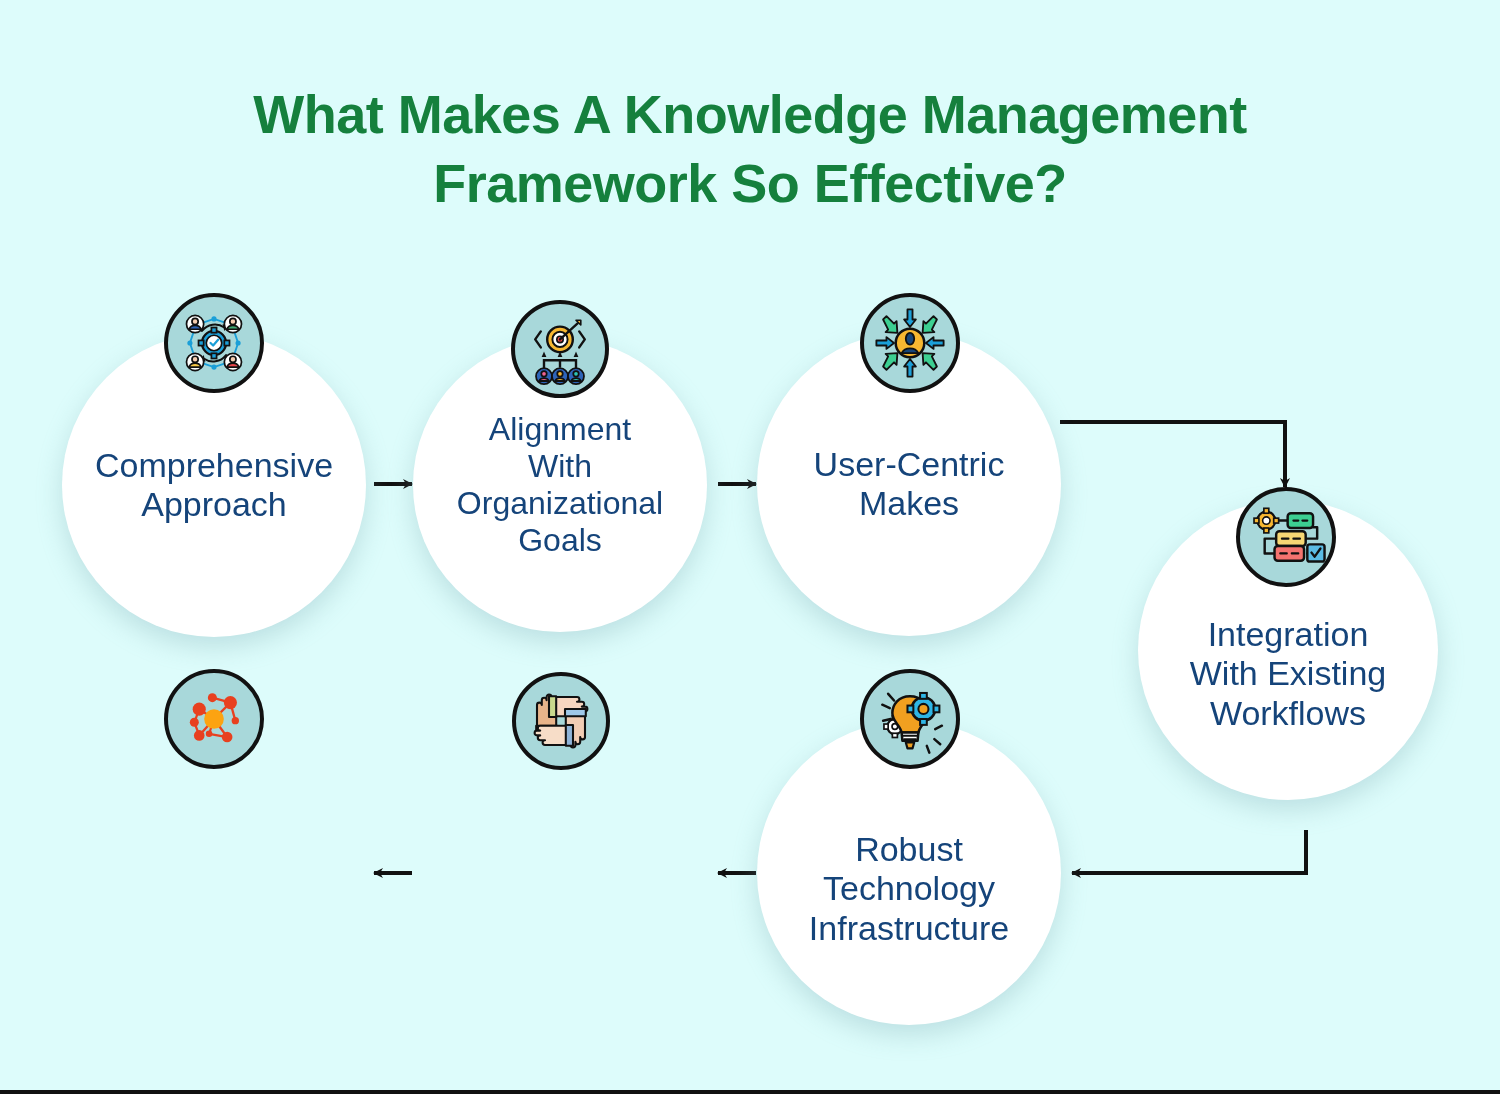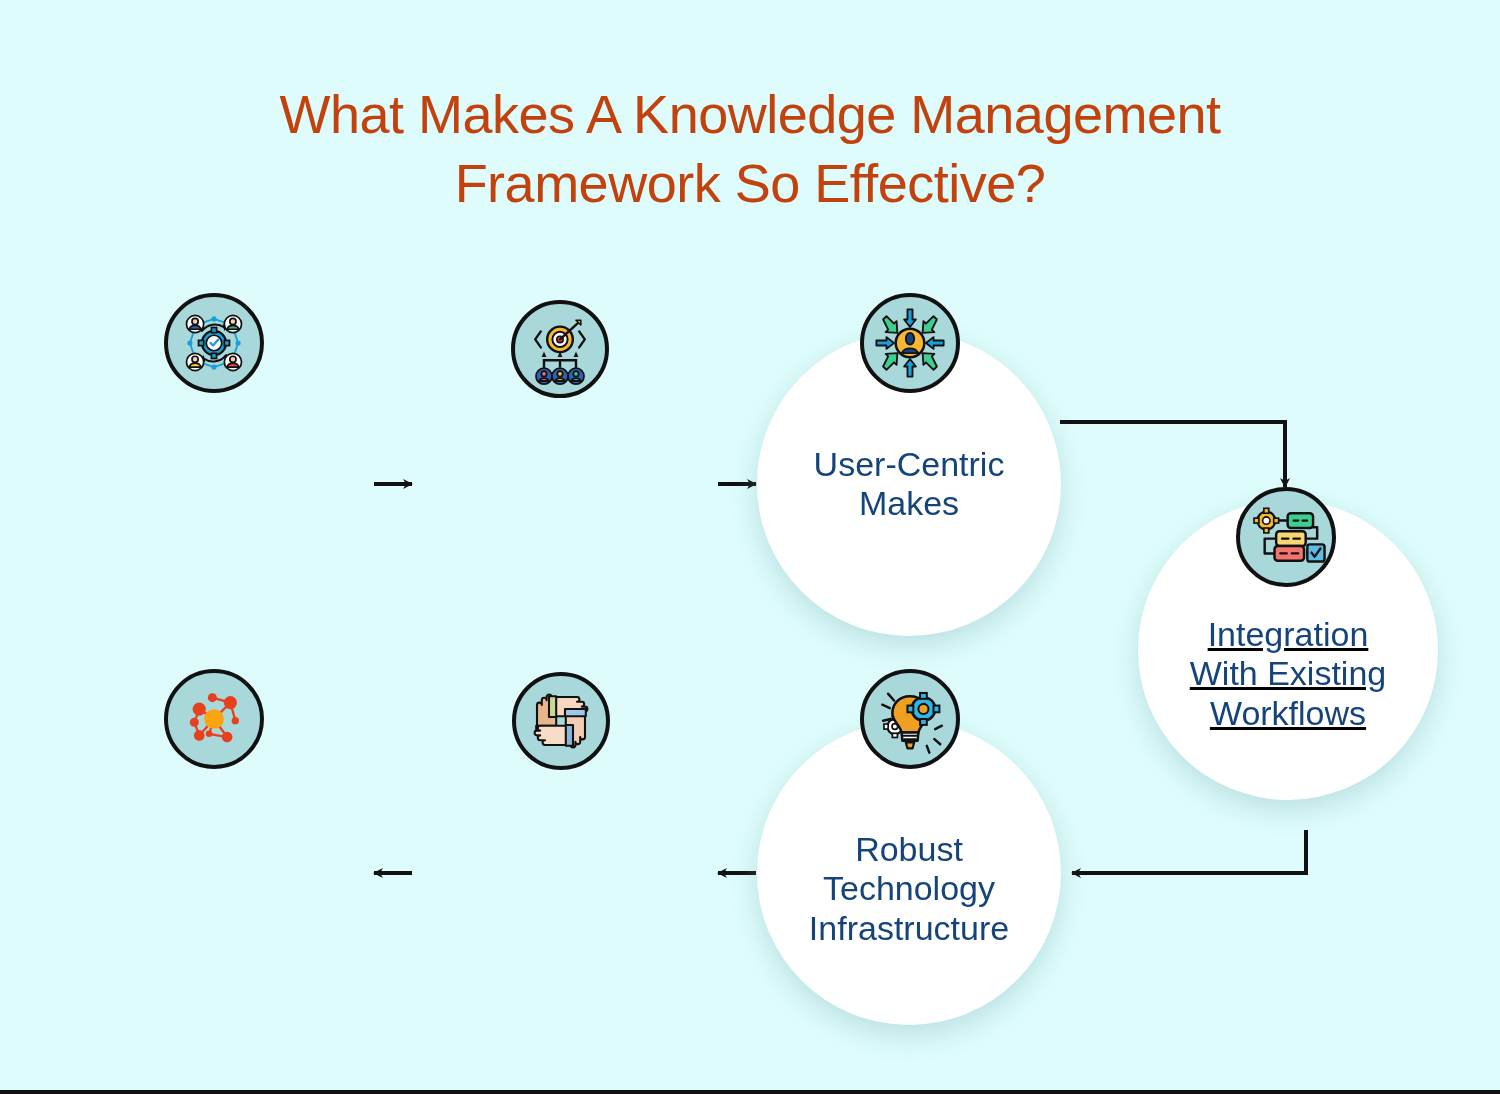--- a/index.html
+++ b/index.html
@@ -30,23 +30,23 @@
     background: #111111;
   }
 
   
   #title {
     position: absolute;
     left: 120px;
     top: 80px;
     width: 1260px;
     text-align: center;
-    color: #c2410c;
+    color: #15803d;
     font-family: "Liberation Sans", sans-serif;
-    font-weight: normal;
+    font-weight: bold;
     font-size: 54px;
     line-height: 1.28;
     letter-spacing: -0.5px;
   }
 
   
   #connectors {
     position: absolute;
     left: 0;
     top: 0;
@@ -129,20 +129,24 @@
 
     <g>
       <line x1="756" y1="873" x2="718" y2="873" stroke="#111111" stroke-width="4" marker-end="url(#arrowL)"></line>
     </g>
 
     <g>
       <line x1="412" y1="873" x2="374" y2="873" stroke="#111111" stroke-width="4" marker-end="url(#arrowL)"></line>
     </g>
   </svg>
 
+  <div class="node" style="left:62px; top:333px; width:304px; height:304px;">
+    <div class="node-label" style="font-size:34px;">Comprehensive
+Approach</div>
+  </div>
   <div class="badge" style="left:164px; top:293px; width:100px; height:100px;">
     <svg viewBox="0 0 100 100" width="86" height="86">
 
       <g stroke="#1b9fd8" stroke-width="2.2" fill="none">
         <path d="M38,26 L50,22 L62,26"></path>
         <path d="M38,74 L50,78 L62,74"></path>
         <path d="M26,38 L22,50 L26,62"></path>
         <path d="M74,38 L78,50 L74,62"></path>
       </g>
       <circle cx="50" cy="22" r="3" fill="#1b9fd8"></circle>
@@ -179,20 +183,26 @@
         <circle cx="28" cy="72" r="10" fill="#ffffff"></circle>
         <circle cx="28" cy="69" r="3.6" fill="#f6cdb0"></circle>
         <path d="M21,78 A7.5,7 0 0 1 35,78 Z" fill="#f7c948"></path>
         <circle cx="72" cy="72" r="10" fill="#ffffff"></circle>
         <circle cx="72" cy="69" r="3.6" fill="#f6cdb0"></circle>
         <path d="M65,78 A7.5,7 0 0 1 79,78 Z" fill="#e8454a"></path>
       </g>
     </svg>
   </div>
 
+  <div class="node" style="left:413px; top:338px; width:294px; height:294px;">
+    <div class="node-label" style="font-size:32px;">Alignment
+With
+Organizational
+Goals</div>
+  </div>
   <div class="badge" style="left:511px; top:300px; width:98px; height:98px;">
     <svg viewBox="0 0 100 100" width="80" height="80">
 
       <g stroke="#111111" stroke-width="3" fill="none" stroke-linecap="round" stroke-linejoin="round">
         <path d="M26,28 L19,38 L26,48"></path>
         <path d="M74,28 L81,38 L74,48"></path>
       </g>
 
       <circle cx="50" cy="38" r="16" fill="#f7b731" stroke="#111111" stroke-width="3"></circle>
       <circle cx="50" cy="38" r="9.5" fill="#ffffff" stroke="#111111" stroke-width="2.4"></circle>
@@ -245,21 +255,21 @@
         <path d="M18,78 L22,82 L31,73 L34,76 L35,62 L21,63 L24,66 Z" fill="#3ccf91"></path>
         <path d="M82,78 L78,82 L69,73 L66,76 L65,62 L79,63 L76,66 Z" fill="#3ccf91"></path>
       </g>
 
       <circle cx="50" cy="50" r="17" fill="#f7b731" stroke="#111111" stroke-width="3"></circle>
       <ellipse cx="50" cy="45" rx="5" ry="7" fill="#15447a" stroke="#111111" stroke-width="2.2"></ellipse>
       <path d="M40,62 A11,9.5 0 0 1 60,62 Z" fill="#15447a" stroke="#111111" stroke-width="2.2" stroke-linejoin="round"></path>
     </svg>
   </div>
 
-  <div class="node" style="left:1138px; top:500px; width:300px; height:300px;text-decoration:underline;">
+  <div class="node" style="left:1138px; top:500px; width:300px; height:300px;">
     <div class="node-label" style="font-size:34px; transform:translateY(24px);">Integration
 With Existing
 Workflows</div>
   </div>
   <div class="badge" style="left:1236px; top:487px; width:100px; height:100px;">
     <svg viewBox="0 0 100 100" width="82" height="82">
 
       <g stroke="#111111" stroke-width="3" fill="none" stroke-linecap="round" stroke-linejoin="round">
         <path d="M40,30 L52,30"></path>
         <path d="M83,38 L88,38 L88,52 L74,52"></path>

